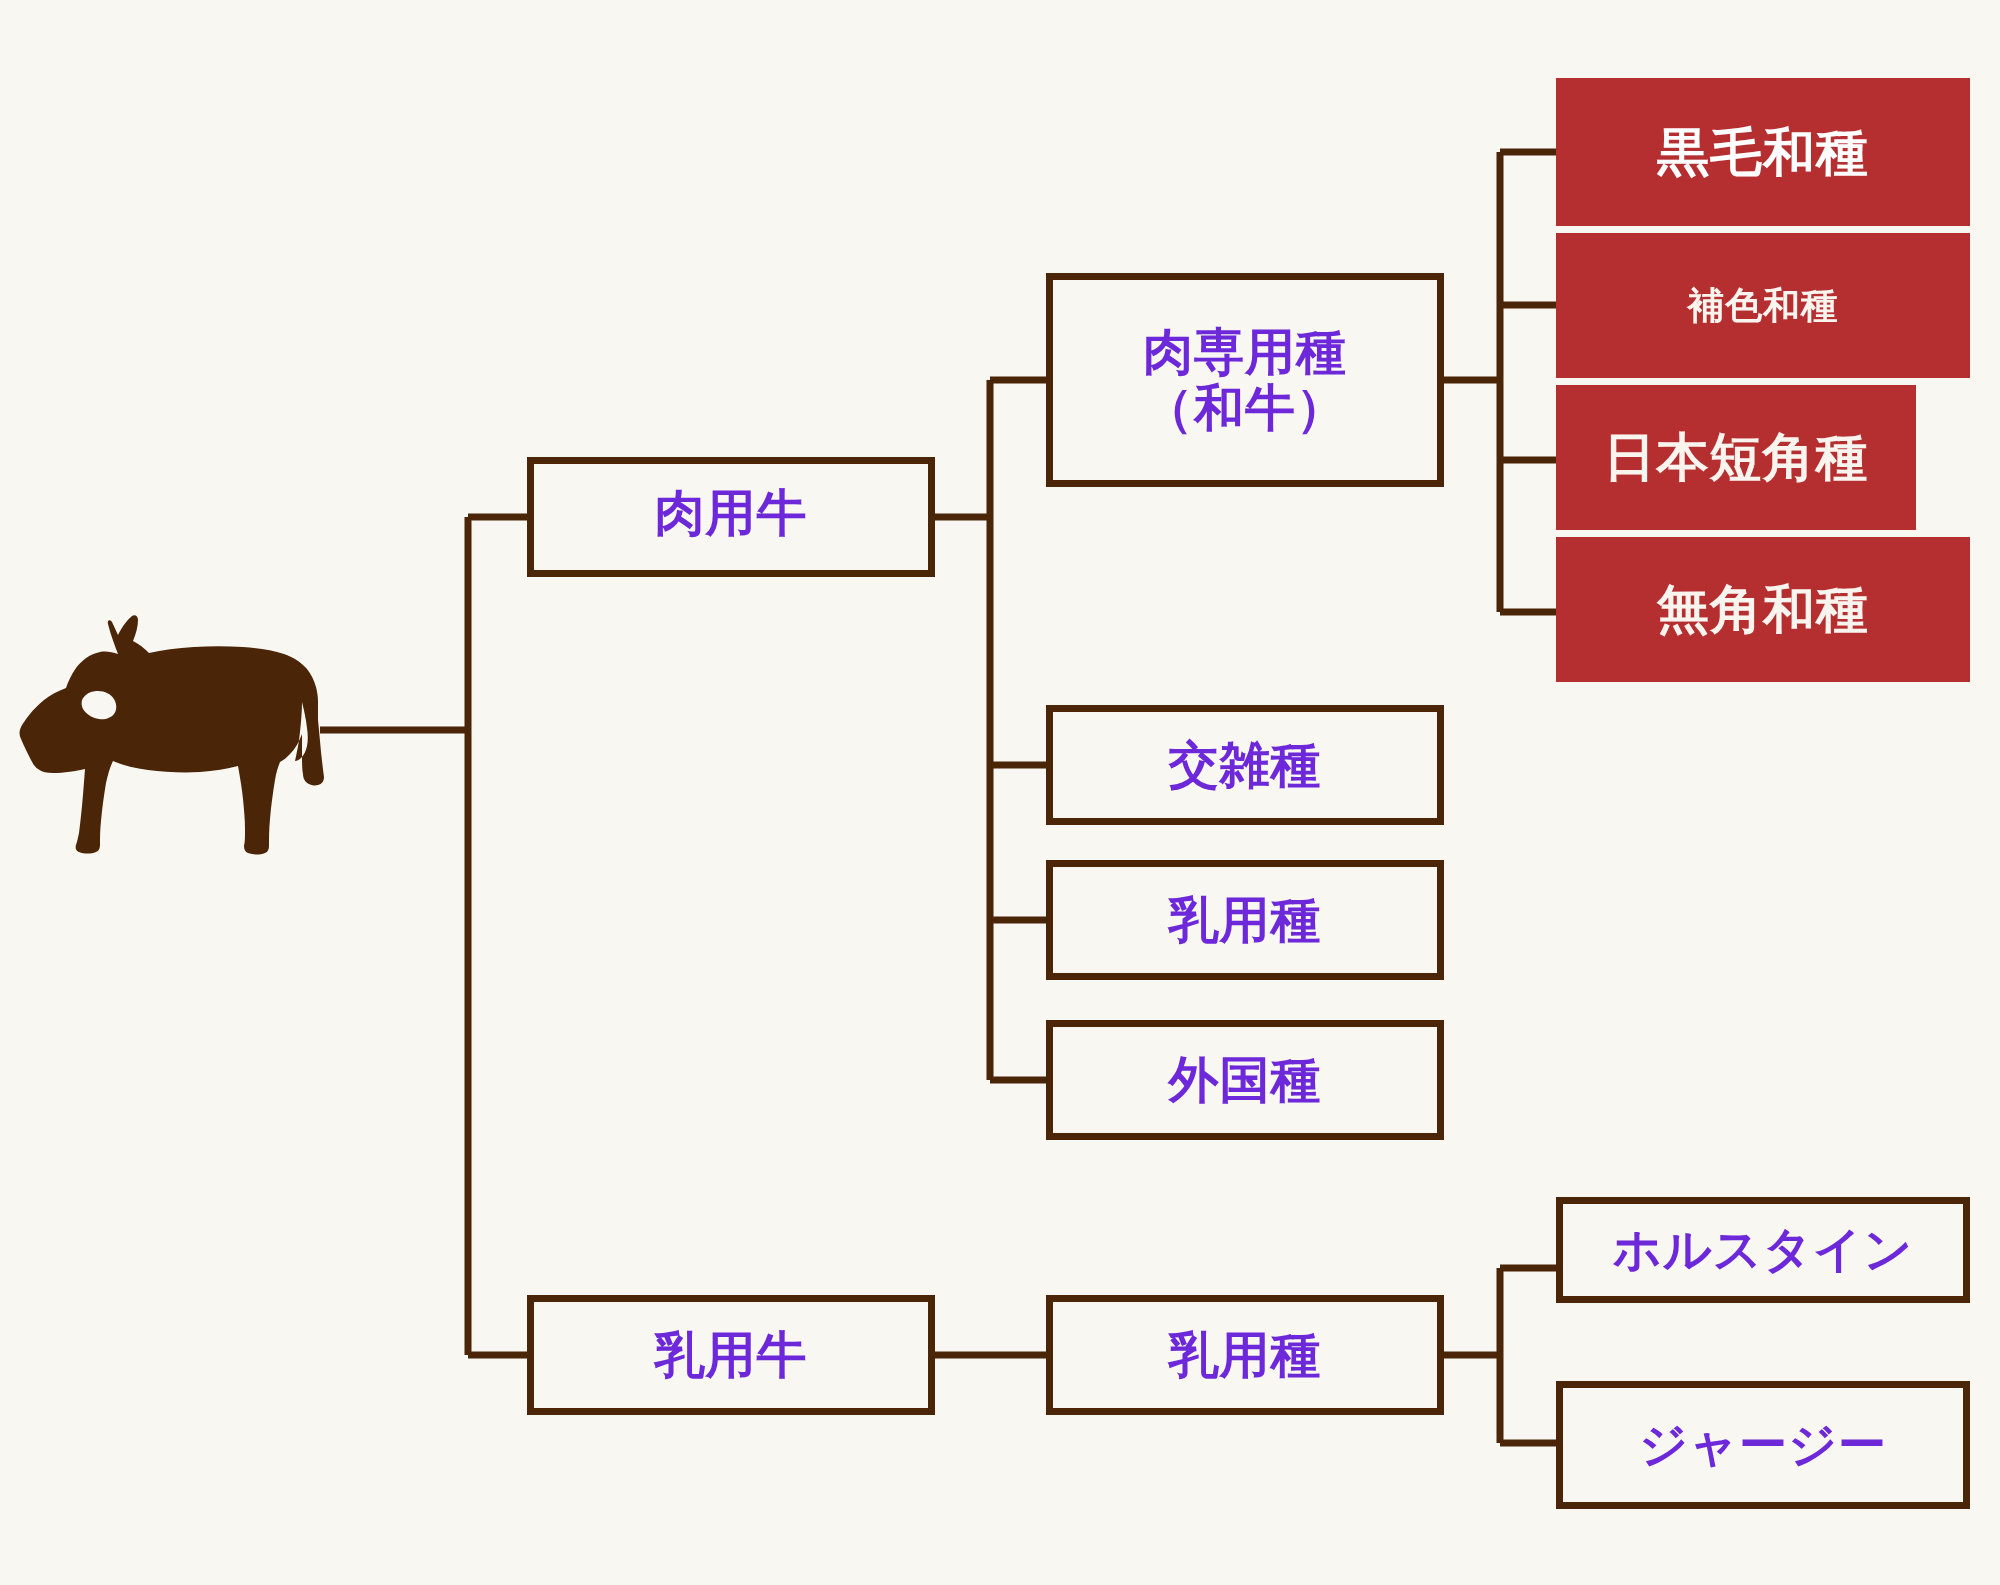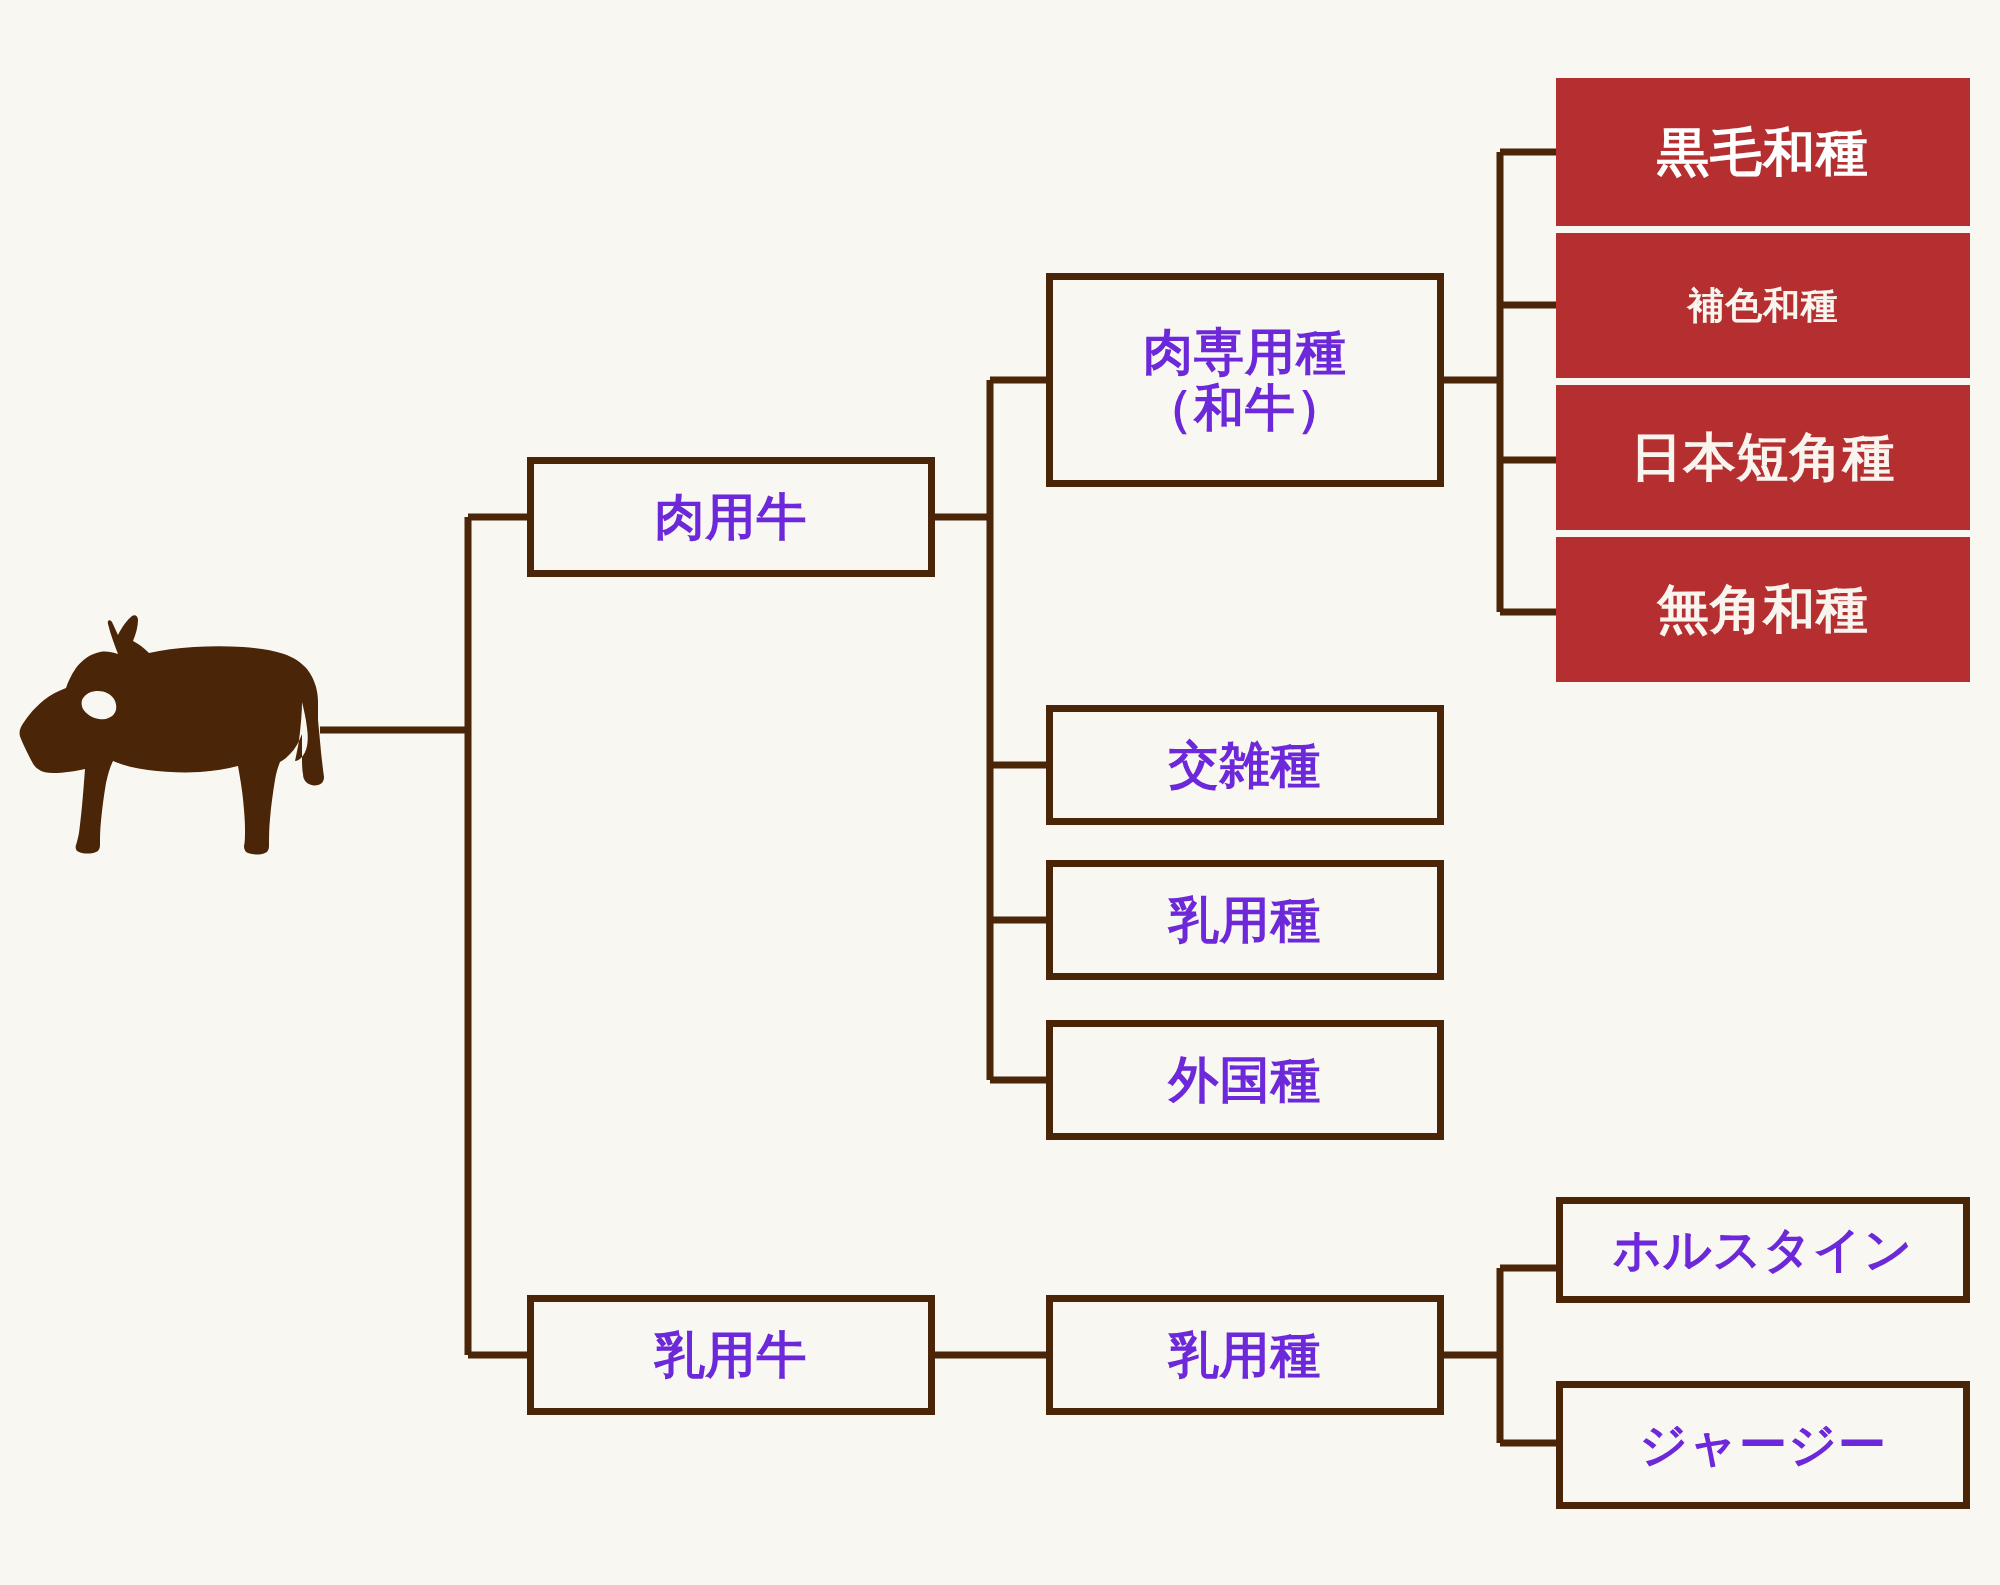--- a/index.html
+++ b/index.html
@@ -176,21 +176,21 @@
       C 290 108 292 117 293 126
       C 294 133 294 139 293 144
       C 292 149 290 153 287 156
       C 285 158 283 159 281 159
       C 283 150 285 140 286 130
       C 287 120 288 110 288 100
       Z
     "></path>
   </svg>
 
-  <div class="node outline" style="left:527px; top:457px; width:408px; height:120px; font-size:50px;">
+  <div class="node outline" style="left:527px; top:457px; width:408px; height:120px; font-size:50px;font-family:Liberation Mono, monospace;">
     <span>肉用牛</span>
   </div>
 
   <div class="node outline" style="left:527px; top:1295px; width:408px; height:120px; font-size:50px;">
     <span>乳用牛</span>
   </div>
 
   <div class="node outline" style="left:1046px; top:273px; width:398px; height:214px; font-size:50px;">
     <span>肉専用種
 （和牛）</span>
@@ -213,21 +213,21 @@
   </div>
 
   <div class="node filled accent" style="left:1556px; top:78px; width:414px; height:148px; font-size:52px;">
     <span>黒毛和種</span>
   </div>
 
   <div class="node filled" style="left:1556px; top:233px; width:414px; height:145px; font-size:37px;">
     <span>補色和種</span>
   </div>
 
-  <div class="node filled" style="left:1556px; top:385px; width:414px; height:145px; font-size:52px;">
+  <div class="node filled" style="left:1556px; top:385px; width:360px; height:145px; font-size:52px;">
     <span>日本短角種</span>
   </div>
 
   <div class="node filled" style="left:1556px; top:537px; width:414px; height:145px; font-size:52px;">
     <span>無角和種</span>
   </div>
 
   <div class="node outline" style="left:1556px; top:1197px; width:414px; height:106px; font-size:48px;align-items:center;">
     <span>ホルスタイン</span>
   </div>

